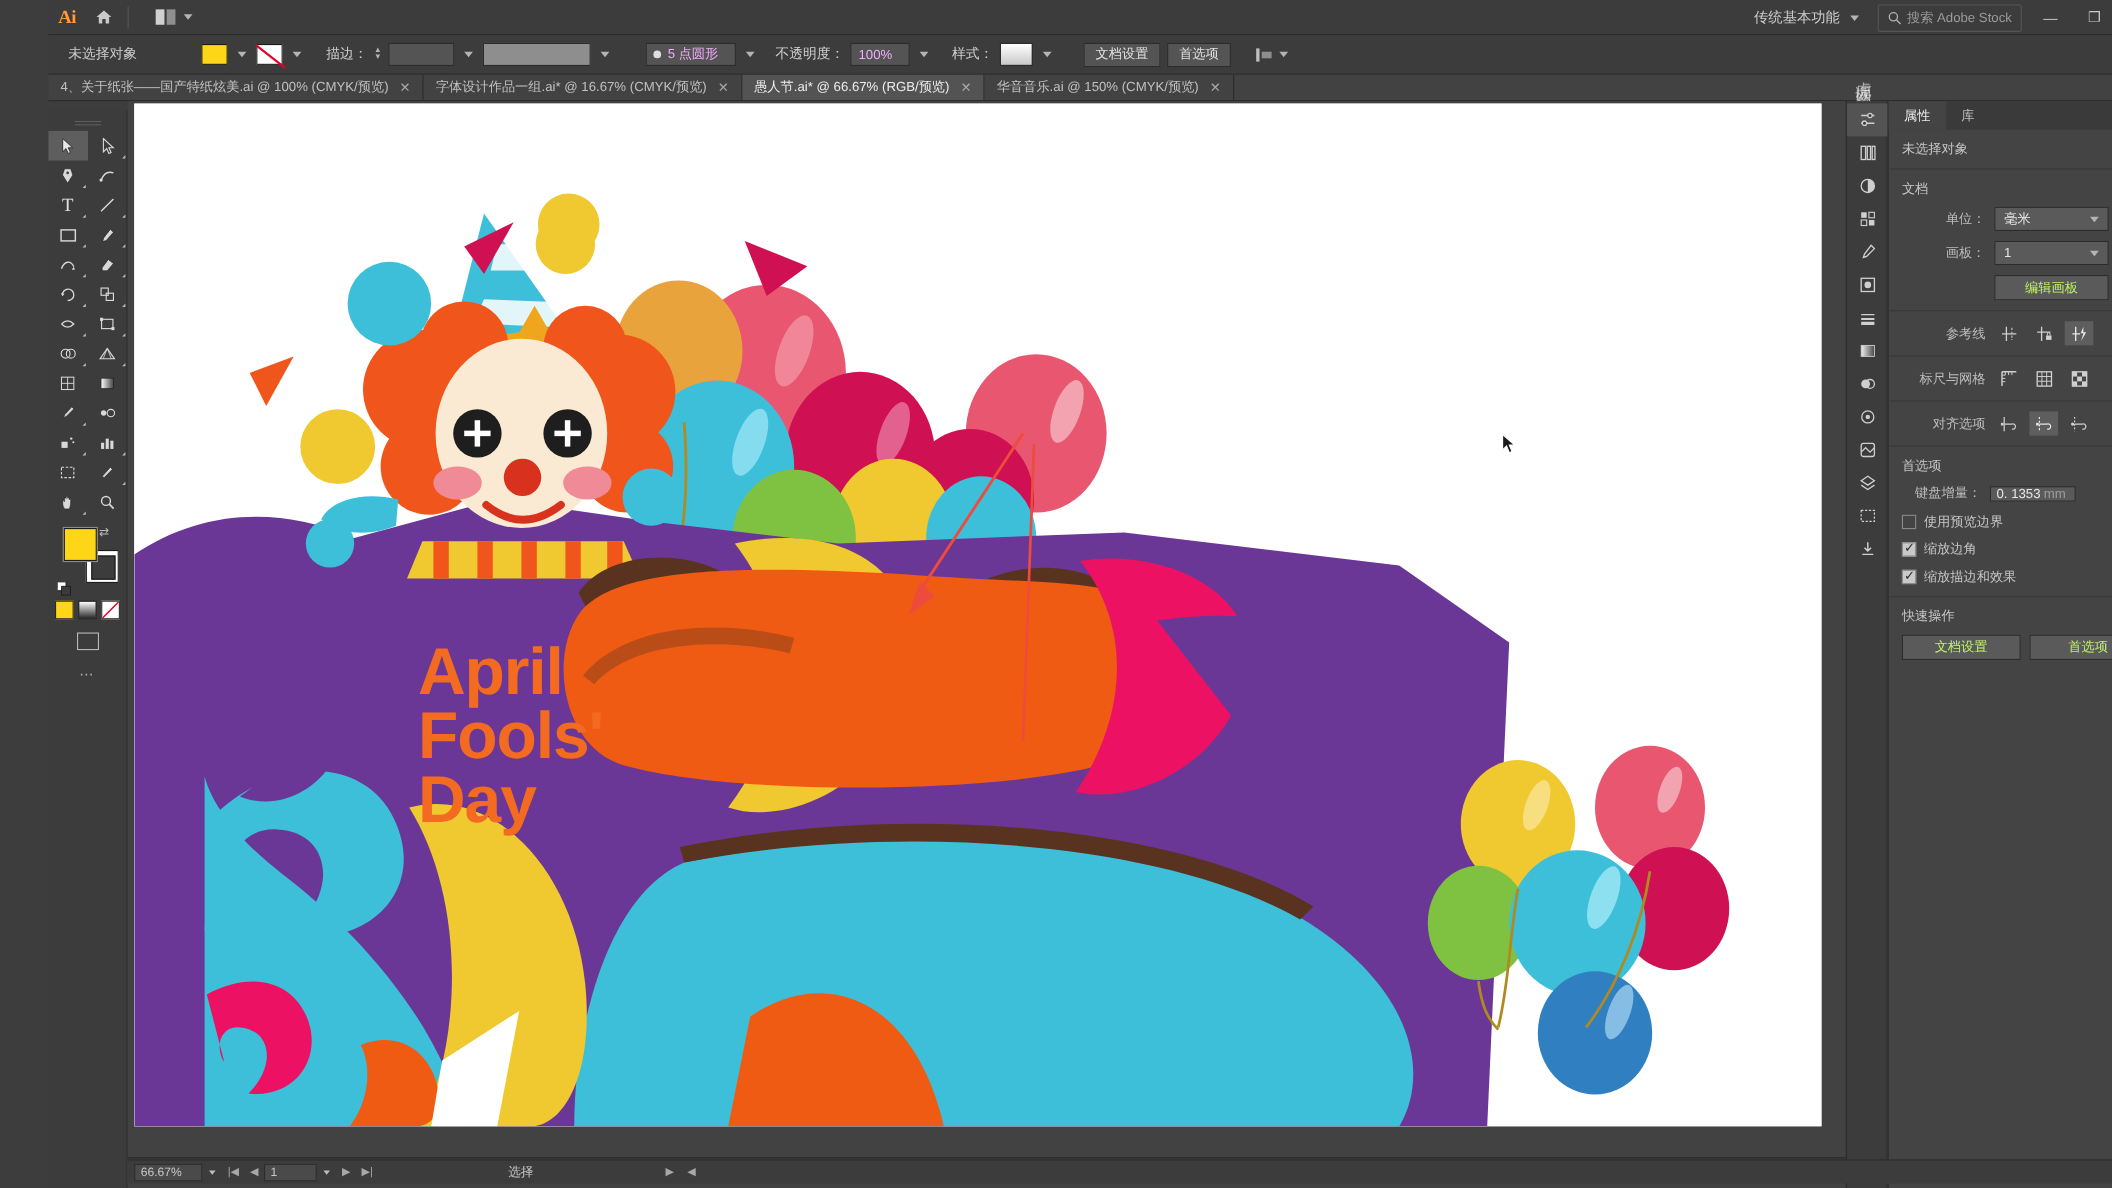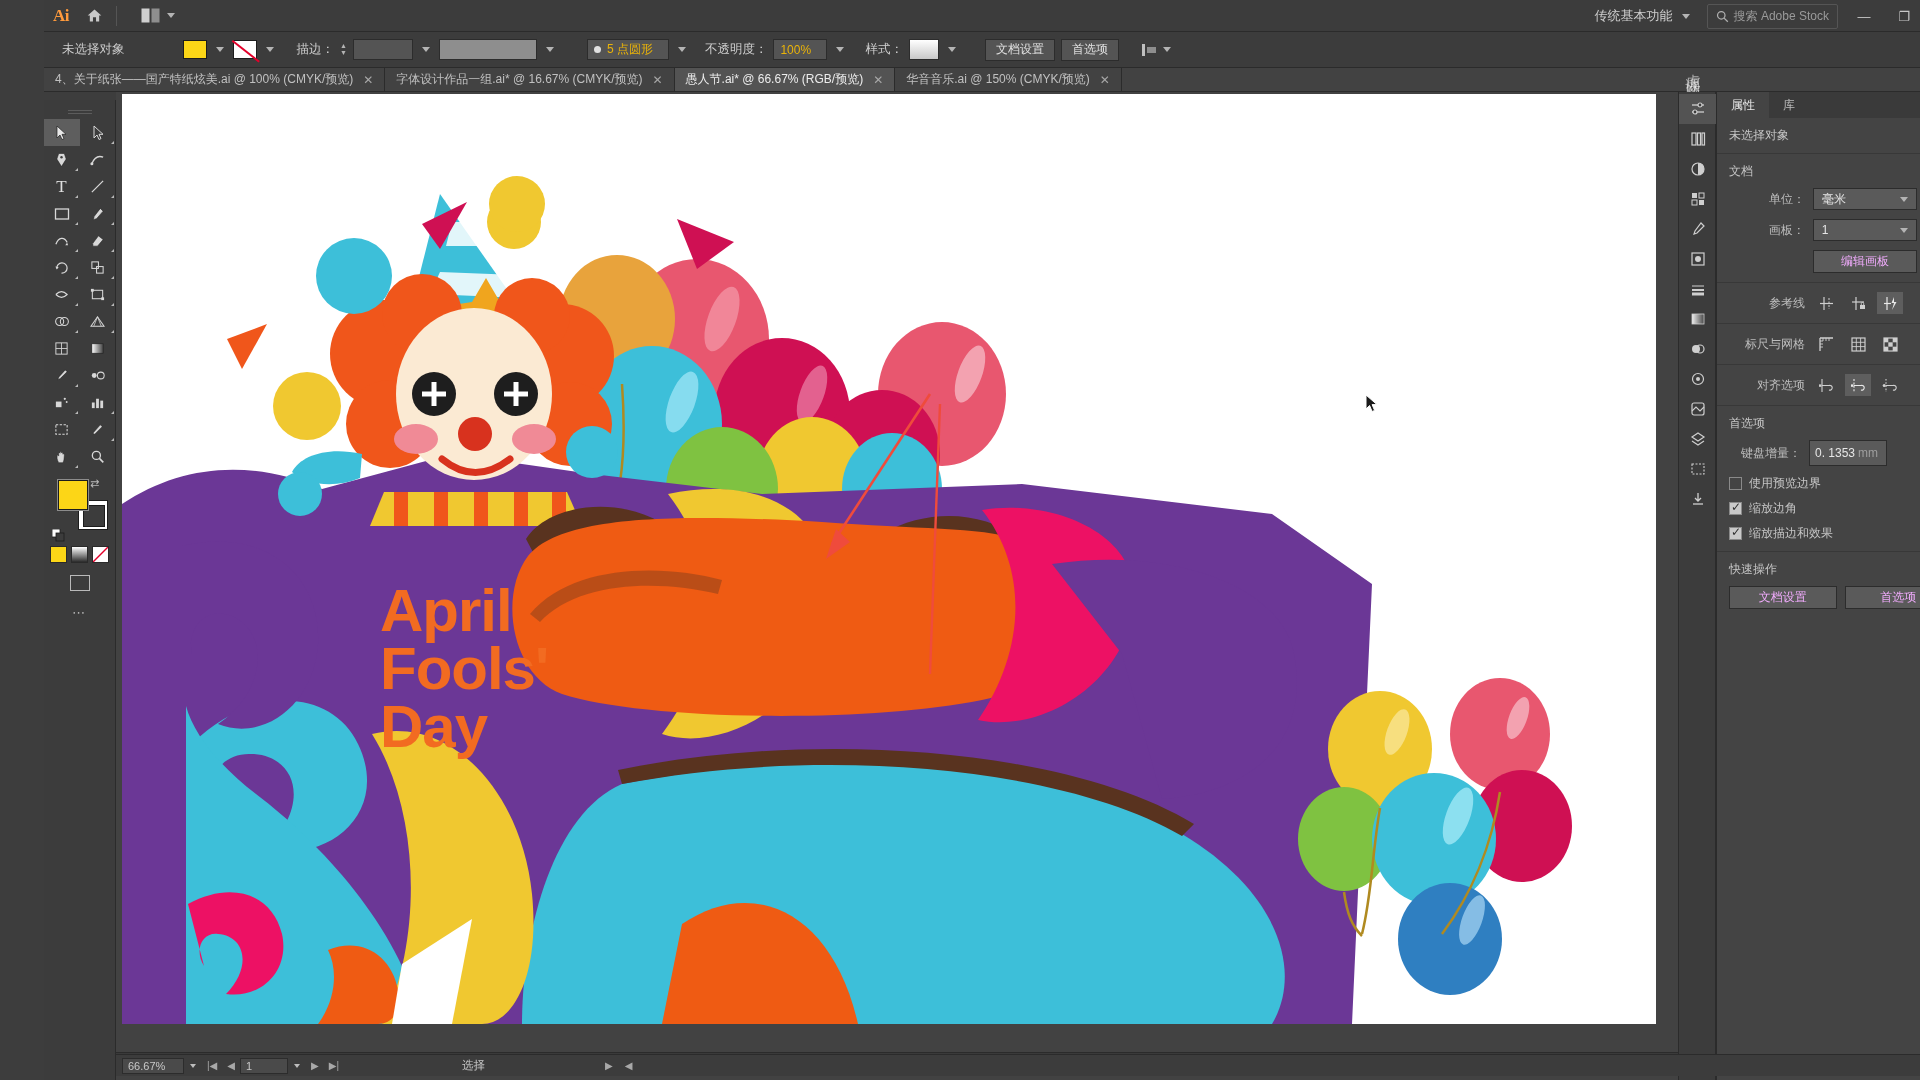--- a/index.html
+++ b/index.html
@@ -75,21 +75,21 @@
   .swatch-none:after {
     content:''; position:absolute; left:-1px; top:-1px; width:34px; height:1.5px;
     background:#e4002b; transform: rotate(38deg); transform-origin: 0 0;
   }
   .caret {
     width: 0; height: 0; border-left: 4px solid transparent; border-right: 4px solid transparent;
     border-top: 5px solid #b4b4b4; display: inline-block; margin: 0 3px;
   }
   .field {
     background: #545454; border: 1px solid #2c2c2c; height: 21px;
-    display: flex; align-items: center; padding: 0 6px; font-size: 12px; color: #eab308;
+    display: flex; align-items: center; padding: 0 6px; font-size: 12px; color: #f0abfc;
   }
   .field.mid { width: 60px; }
   .field.stroke-style { width: 82px; justify-content: space-between; }
   .grayfield {
     background: #8e8e8e; border: 1px solid #2c2c2c; height: 21px; width: 98px;
   }
   .cb-btn {
     background: #545454; border: 1px solid #2c2c2c; height: 22px;
     padding: 0 10px; display: flex; align-items: center;
     font-size: 12px; color: #e0e0e0; white-space: nowrap;
@@ -217,30 +217,30 @@
   }
   .sel-box {
     background: #5a5a5a; border: 1px solid #2c2c2c; height: 22px; width: 104px;
     display: flex; align-items: center; justify-content: space-between;
     padding: 0 5px 0 8px; font-size: 12px; color: #e6e6e6;
   }
   .arrow-btns { display:flex; gap: 10px; margin-left: 10px; color:#9a9a9a; font-size:10px; }
   .pbtn {
     background: #5a5a5a; border: 1px solid #2c2c2c; height: 23px;
     display: flex; align-items: center; justify-content: center;
-    font-size: 12px; color: #f0abfc;
+    font-size: 12px; color: #bef264;
   }
   .iconrow { display: flex; align-items: center; }
   .pic {
     width: 26px; height: 22px; display: flex; align-items: center; justify-content: center;
     margin-right: 6px;
   }
   .pic.on { background: #5e5e5e; }
   .num-field {
-    background: #5a5a5a; border: 1px solid #2c2c2c; height: 26px; width: 78px;
+    background: #5a5a5a; border: 1px solid #2c2c2c; height: 14px; width: 78px;
     display: flex; align-items: center; padding: 0 5px;
     font-size: 12px; color: #e6e6e6; gap: 3px;
   }
   .chk-row { display: flex; align-items: center; gap: 7px; margin-bottom: 8px; }
   .chk {
     width: 13px; height: 13px; border: 1px solid #8a8a8a; background: #444;
   }
   .chk.on { background: #c9c9c9; position: relative; }
   .chk.on:after {
     content: '✓'; position: absolute; left: 1px; top: -3px; font-size: 12px; color: #2e2e2e;

